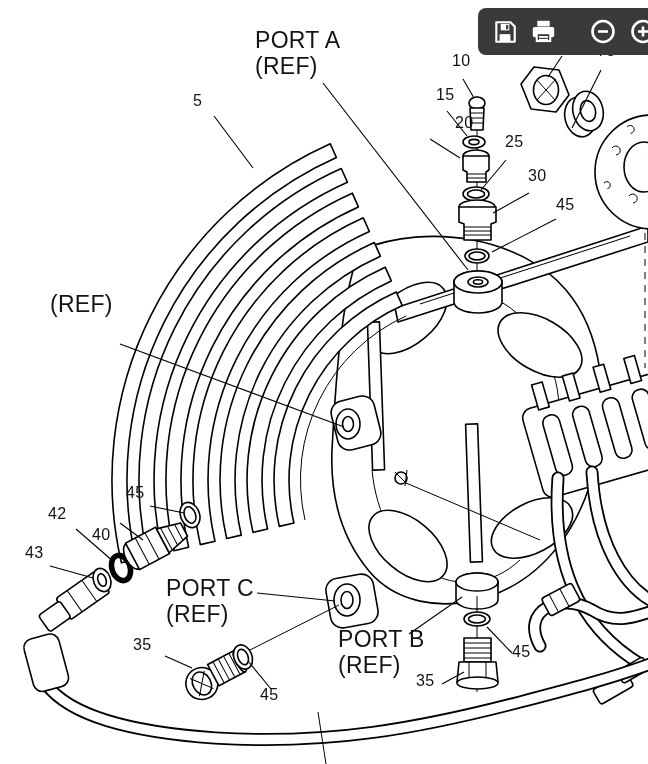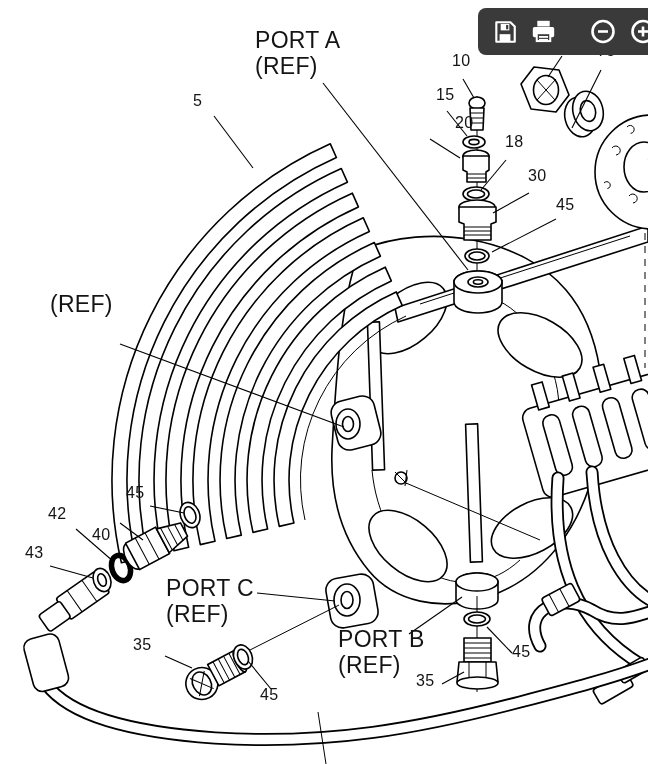--- a/index.html
+++ b/index.html
@@ -264,21 +264,21 @@
   </div>
   <div class="callout portlbl" style="left:338px;top:627px;">
     <span>PORT B</span>
     <span>(REF)</span>
   </div>
 
   <div class="callout" style="left:193px;top:92px;">5</div>
   <div class="callout" style="left:452px;top:52px;">10</div>
   <div class="callout" style="left:429px;top:86px;margin-left:7px;">15</div>
   <div class="callout" style="left:427px;top:114px;margin-left:28px;">20</div>
-  <div class="callout" style="left:505px;top:133px;">18</div>
+  <div class="callout" style="left:505px;top:133px;">25</div>
   <div class="callout" style="left:528px;top:167px;">30</div>
   <div class="callout" style="left:556px;top:196px;">45</div>
   <div class="callout" style="left:597px;top:42px;">75</div>
   <div class="callout" style="left:126px;top:484px;">45</div>
   <div class="callout" style="left:92px;top:526px;">40</div>
   <div class="callout" style="left:48px;top:505px;text-align:center;">42</div>
   <div class="callout" style="left:25px;top:544px;">43</div>
   <div class="callout" style="left:133px;top:636px;">35</div>
   <div class="callout" style="left:260px;top:686px;">45</div>
   <div class="callout" style="left:416px;top:672px;">35</div>

